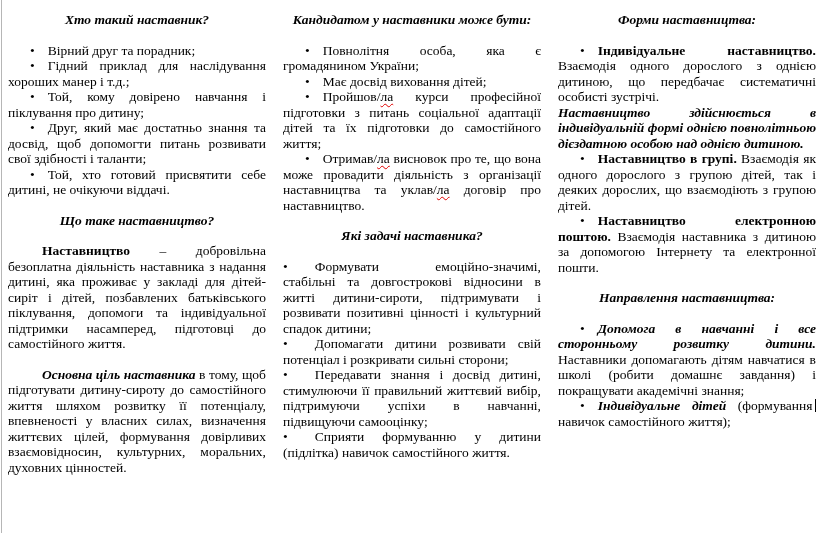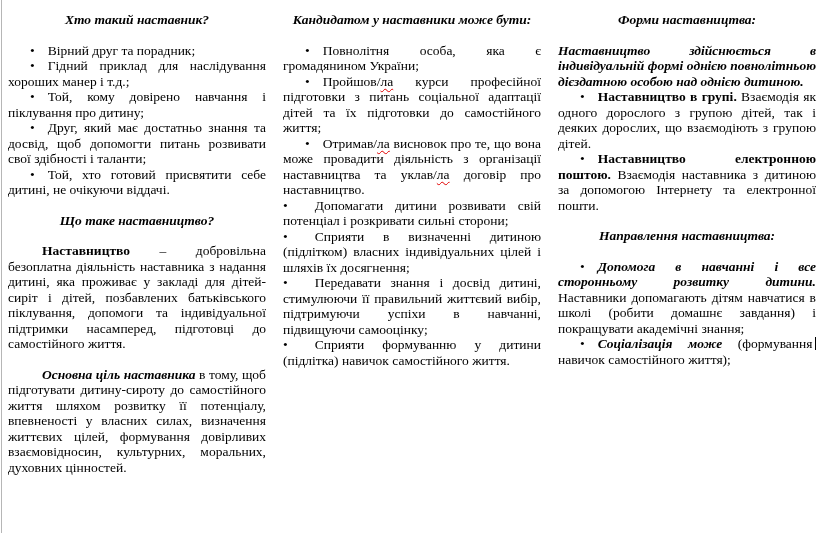--- a/index.html
+++ b/index.html
@@ -63,37 +63,40 @@
 
       <p class="para"><span class="bold">Наставництво</span><span> – добровільна безоплатна діяльність наставника з надання дитині, яка проживає у закладі для дітей-сиріт і дітей, позбавлених батьківського піклування, допомоги та індивідуальної підтримки насамперед, підготовці до самостійного життя.</span></p>
 
       <p class="para sp"><span class="boldit">Основна ціль наставника</span><span> в тому, щоб підготувати дитину-сироту до самостійного життя шляхом розвитку її потенціалу, впевненості у власних силах, визначення життєвих цілей, формування довірливих взаємовідносин, культурних, моральних, духовних цінностей.</span></p>
     </div>
 
     <div class="col">
       <p class="heading first">Кандидатом у наставники може бути:</p>
 
       <p class="li"><span class="marker">•</span><span>Повнолітня особа, яка є громадянином України;</span></p>
+      <p class="li"><span class="marker">•</span><span>Має досвід виховання дітей;</span></p>
       <p class="li"><span class="marker">•</span><span>Пройшов/</span><span class="squiggle">ла</span><span> курси професійної підготовки з питань соціальної адаптації дітей та їх підготовки до самостійного життя;</span></p>
       <p class="li"><span class="marker">•</span><span>Отримав/</span><span class="squiggle">ла</span><span> висновок про те, що вона може провадити діяльність з організації наставництва та уклав/</span><span class="squiggle">ла</span><span> договір про наставництво.</span></p>
 
+      <p class="heading">Які задачі наставника?</p>
 
+      <p class="li2"><span class="marker">•</span><span>Формувати емоційно-значимі, стабільні та довгострокові відносини в житті дитини-сироти, підтримувати і розвивати позитивні цінності і культурний спадок дитини;</span></p>
       <p class="li2"><span class="marker">•</span><span>Допомагати дитини розвивати свій потенціал і розкривати сильні сторони;</span></p>
-      <p class="li2"><span class="marker">•</span><span>Сприяти в визначенні дитиною (підлітком) власних індивідуальних цілей і шляхів їх досягнення;</span></p>
       <p class="li2"><span class="marker">•</span><span>Передавати знання і досвід дитині, стимулюючи її правильний життєвий вибір, підтримуючи успіхи в навчанні, підвищуючи самооцінку;</span></p>
       <p class="li2"><span class="marker">•</span><span>Сприяти формуванню у дитини (підлітка) навичок самостійного життя.</span></p>
     </div>
 
     <div class="col">
       <p class="heading first">Форми наставництва:</p>
 
+      <p class="li"><span class="marker">•</span><span class="bold">Індивідуальне наставництво.</span><span> Взаємодія одного дорослого з однією дитиною, що передбачає систематичні особисті зустрічі.</span></p>
       <p class="para bi">Наставництво здійснюється в індивідуальній формі однією повнолітньою дієздатною особою над однією дитиною.</p>
       <p class="li"><span class="marker">•</span><span class="bold">Наставництво в групі.</span><span> Взаємодія як одного дорослого з групою дітей, так і деяких дорослих, що взаємодіють з групою дітей.</span></p>
       <p class="li"><span class="marker">•</span><span class="bold">Наставництво електронною поштою.</span><span> Взаємодія наставника з дитиною за допомогою Інтернету та електронної пошти.</span></p>
 
       <p class="heading">Направлення наставництва:</p>
 
       <p class="li"><span class="marker">•</span><span class="boldit">Допомога в навчанні і все сторонньому розвитку дитини.</span><span> Наставники допомагають дітям навчатися в школі (робити домашнє завдання) і покращувати академічні знання;</span></p>
-      <p class="li"><span class="marker">•</span><span class="boldit">Соціалізація може</span><span> (формування</span><span class="caret"></span><span> навичок самостійного життя);</span></p>
+      <p class="li"><span class="marker">•</span><span class="boldit">Індивідуальне дітей</span><span> (формування</span><span class="caret"></span><span> навичок самостійного життя);</span></p>
     </div>
 
   </div>
 </div>
 
 </body></html>

